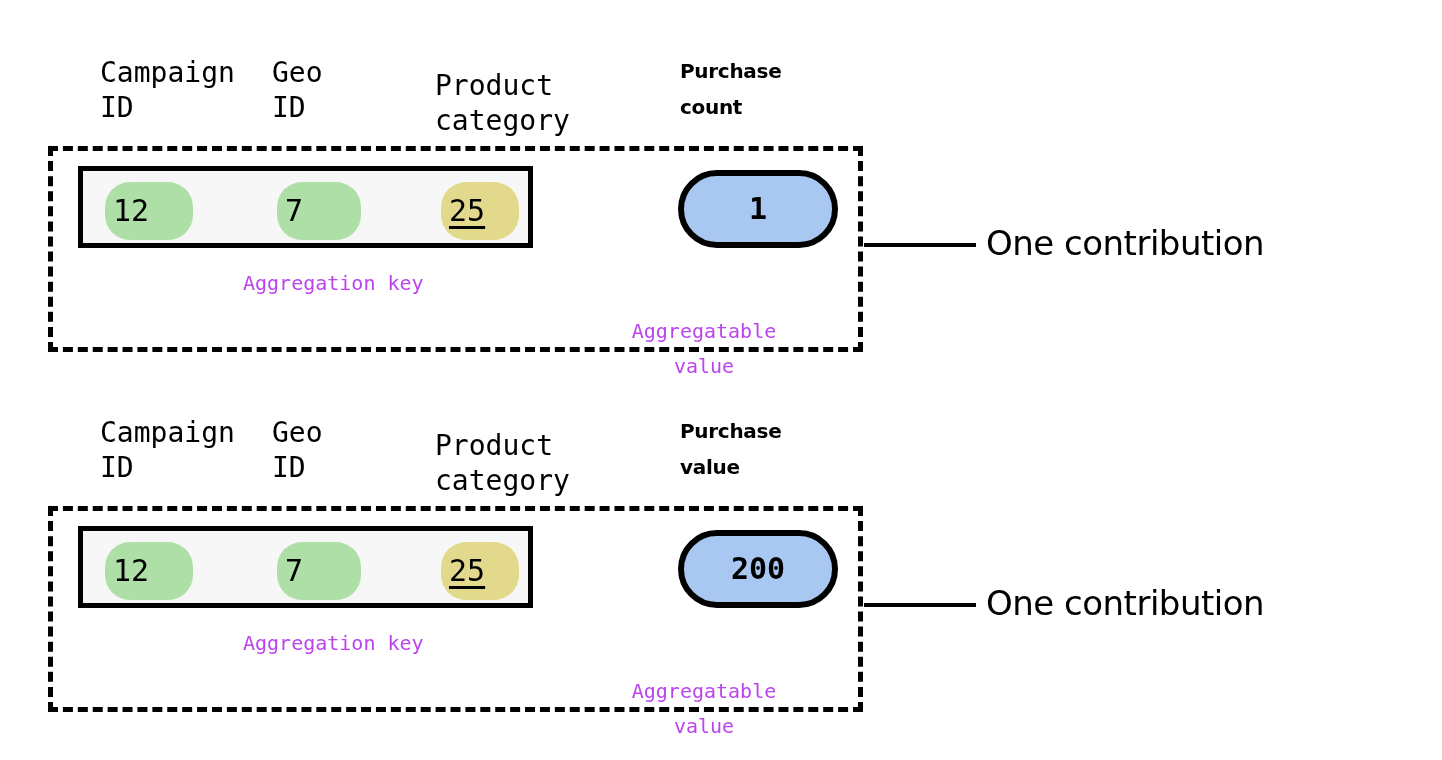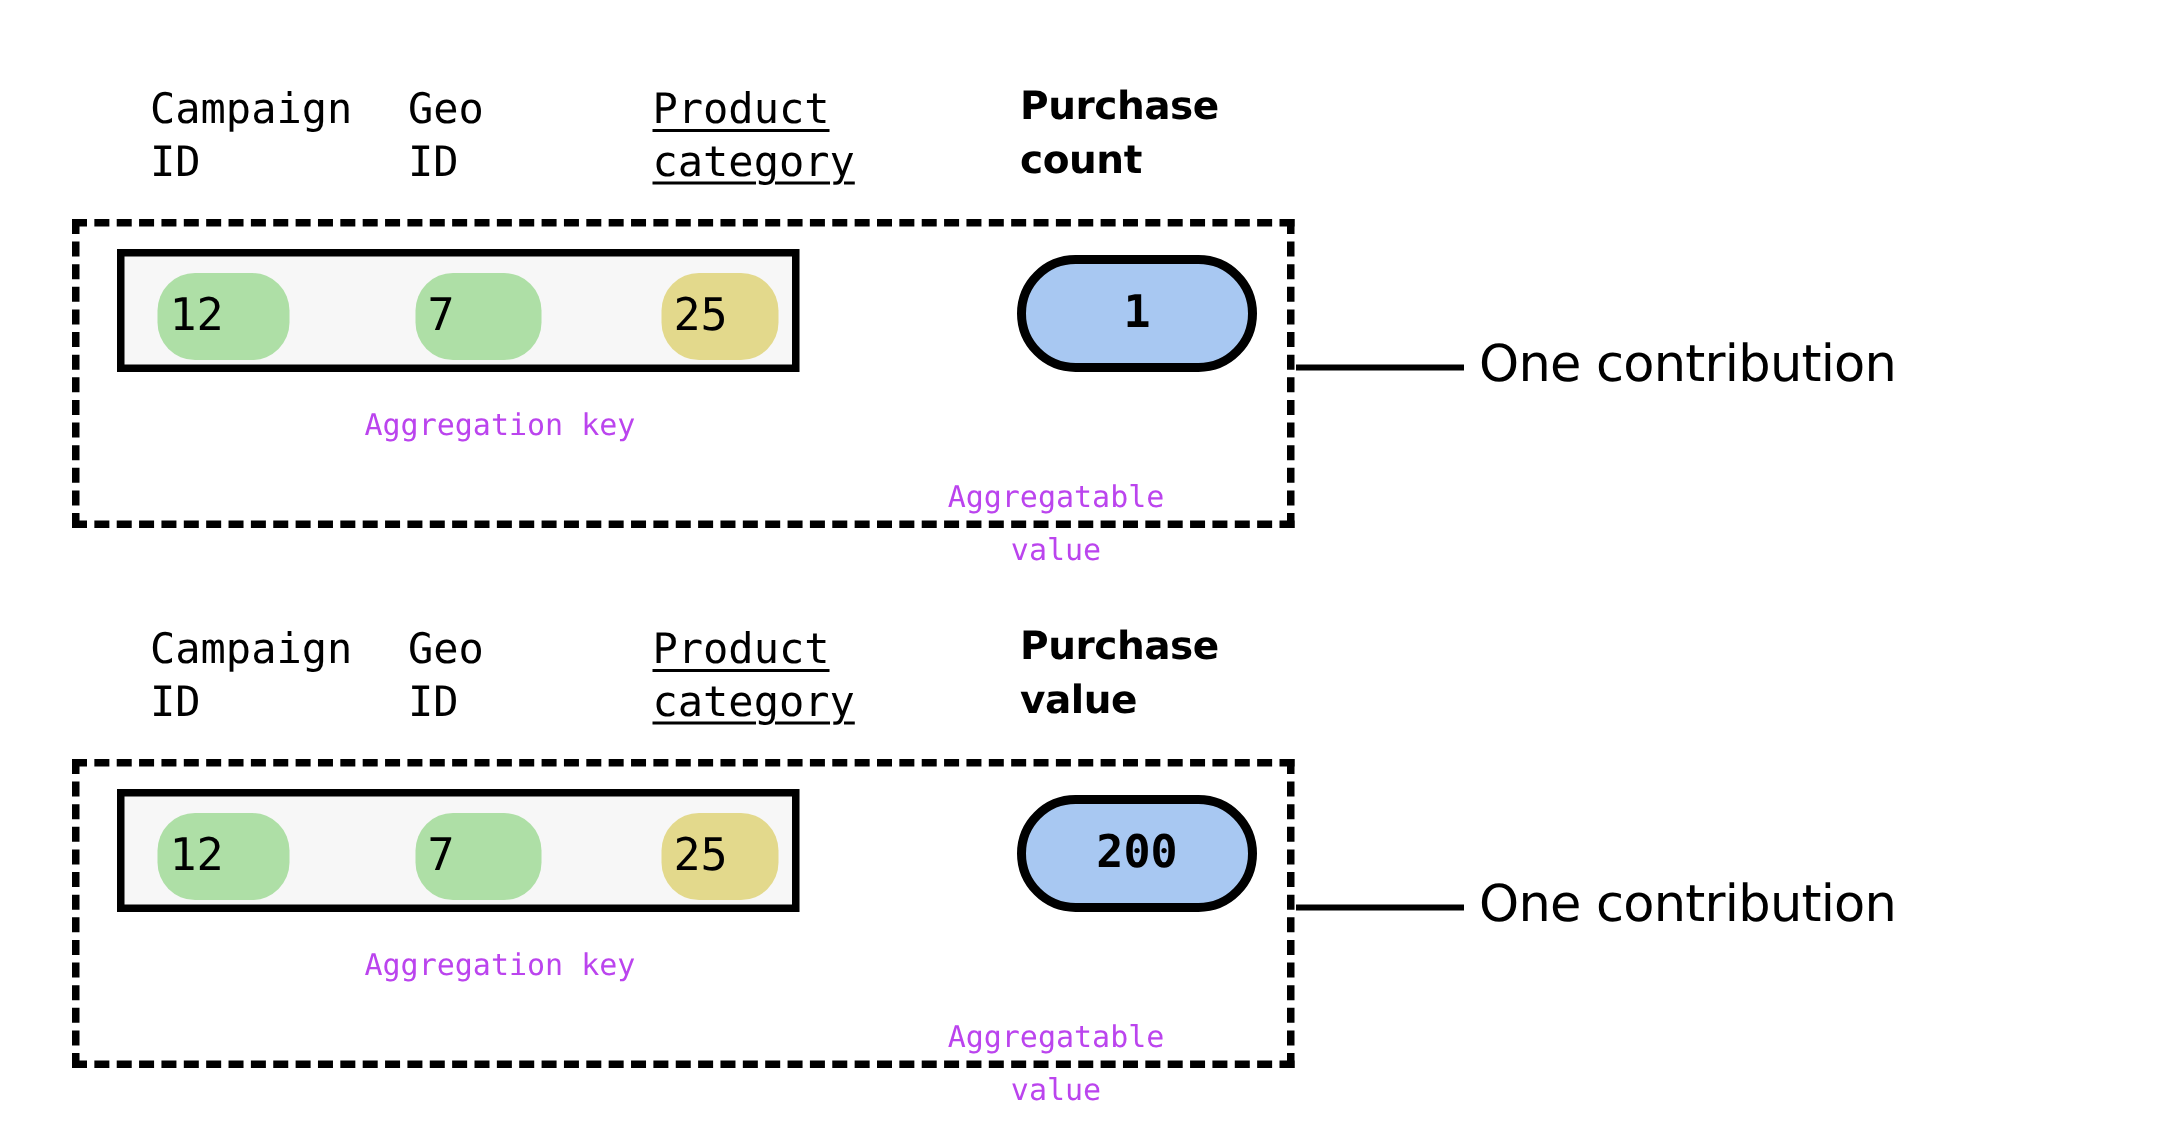--- a/index.html
+++ b/index.html
@@ -41,29 +41,29 @@
     height: 90px;
   }
   .hdr {
     position: absolute;
     font-family: "DejaVu Sans Mono", monospace;
     font-size: 28px;
     line-height: 35px;
     color: #000000;
     white-space: pre;
   }
-  .hdr-underline { text-decoration: underline; text-decoration-thickness: 2px; text-underline-offset: 4px; }
+  .hdr-underline { text-decoration-thickness: 2px; text-underline-offset: 4px; margin-top: 13px; }
 
   .hdr-metric {
     position: absolute;
     left: 680px;
     top: -2px;
     font-family: "DejaVu Sans", sans-serif;
     font-weight: bold;
-    font-size: 26px;
+    font-size: 20px;
     line-height: 36px;
     color: #000000;
     white-space: pre;
     letter-spacing: -0.3px;
   }
 
   
   .dashed-box {
     position: absolute;
     left: 48px;
@@ -102,20 +102,21 @@
     font-family: "DejaVu Sans Mono", monospace;
     font-size: 30px;
     line-height: 32px;
     color: #000000;
     padding-left: 8px;
   }
   .cell-0 { left: 22px;  width: 88px;  background: #aedfa6; }
   .cell-1 { left: 194px; width: 84px;  background: #aedfa6; }
   .cell-2 { left: 358px; width: 78px;  background: #e3d98c; }
   .cell-2 .val {
+    text-decoration: underline;
     text-decoration-thickness: 3px;
     text-underline-offset: 5px;
   }
 
   
   .value-pill {
     position: absolute;
     left: 678px;
     top: 170px;
     width: 160px;

